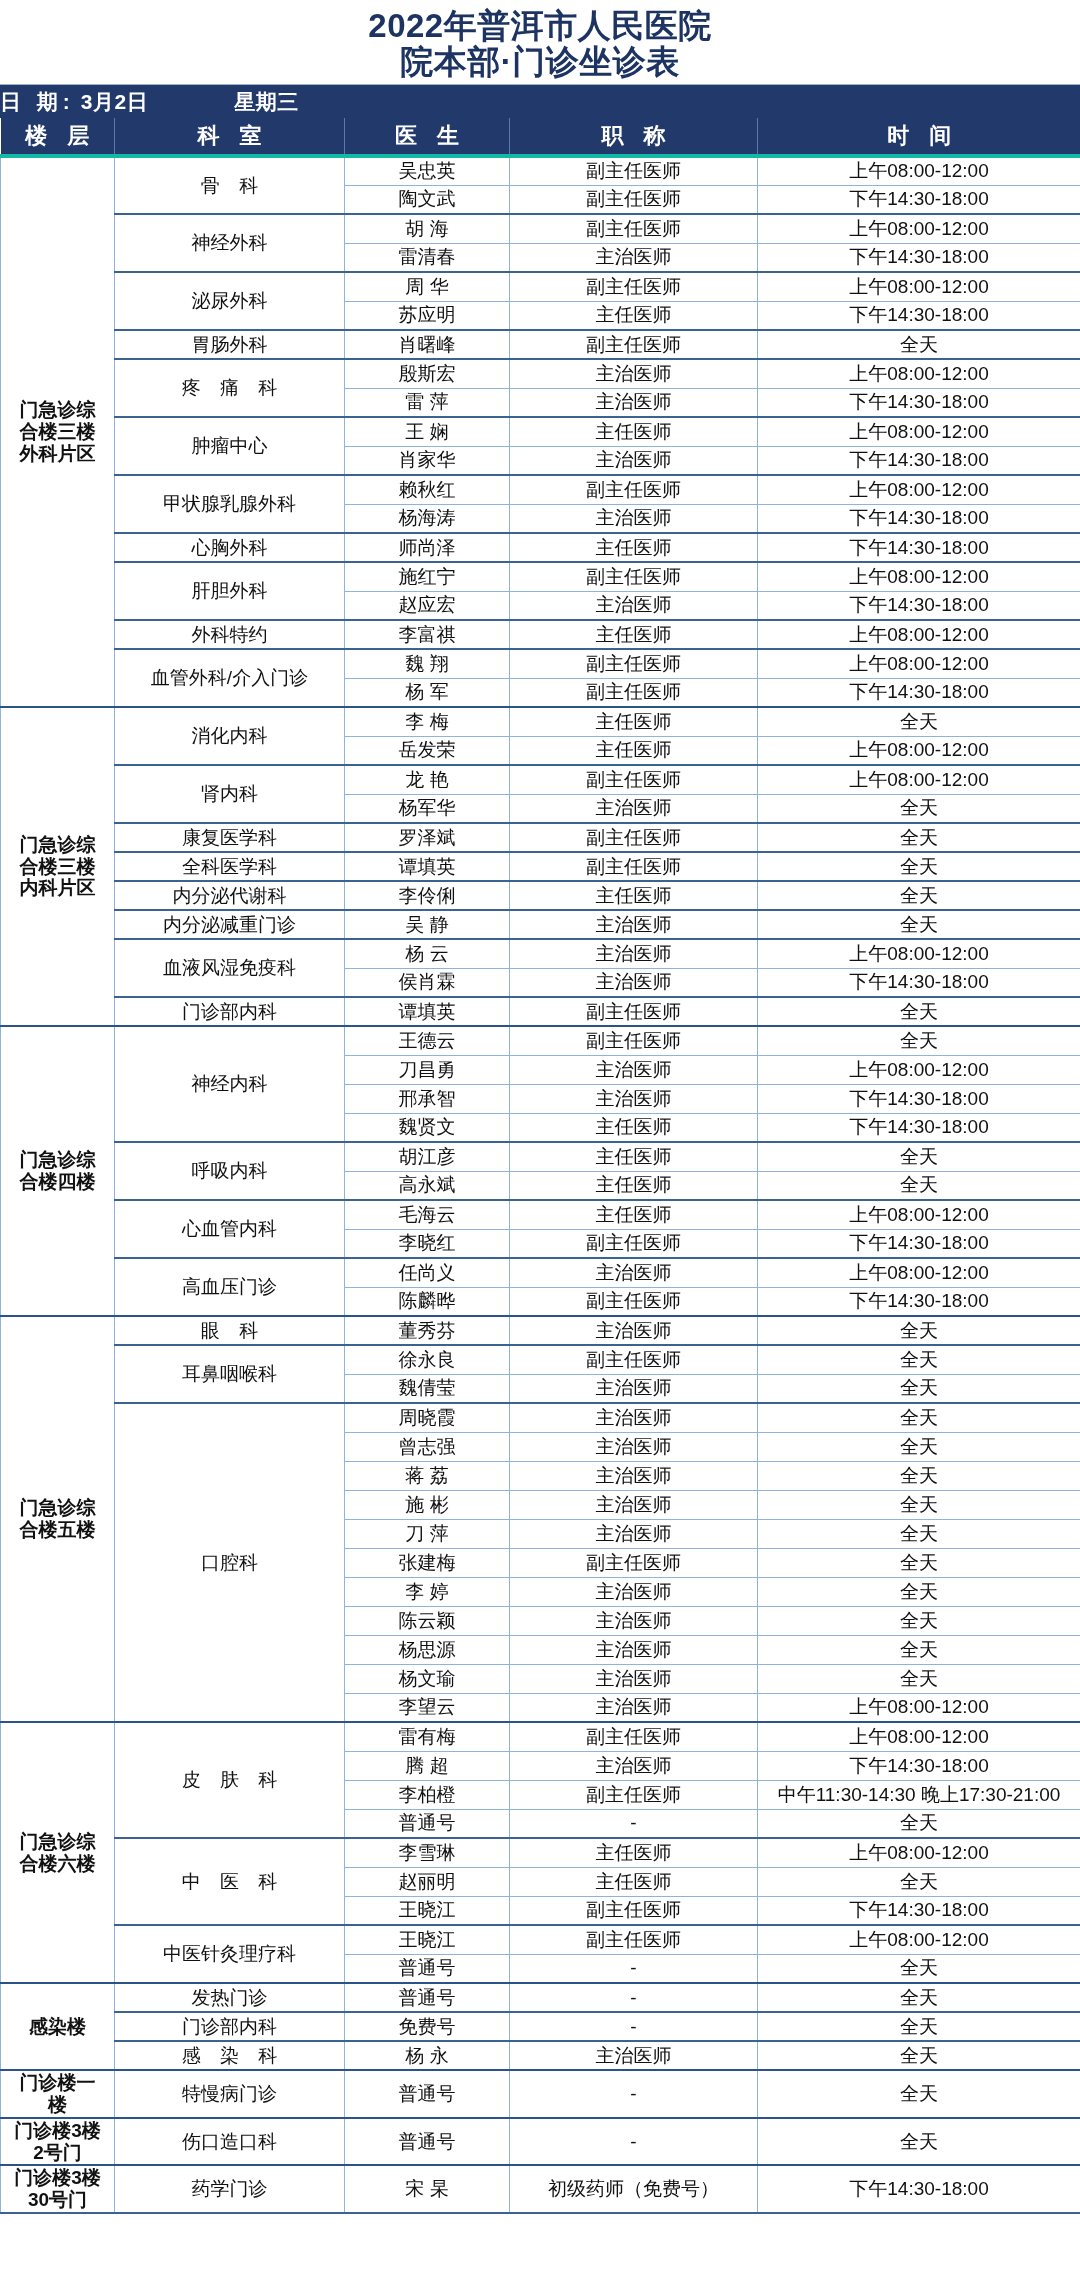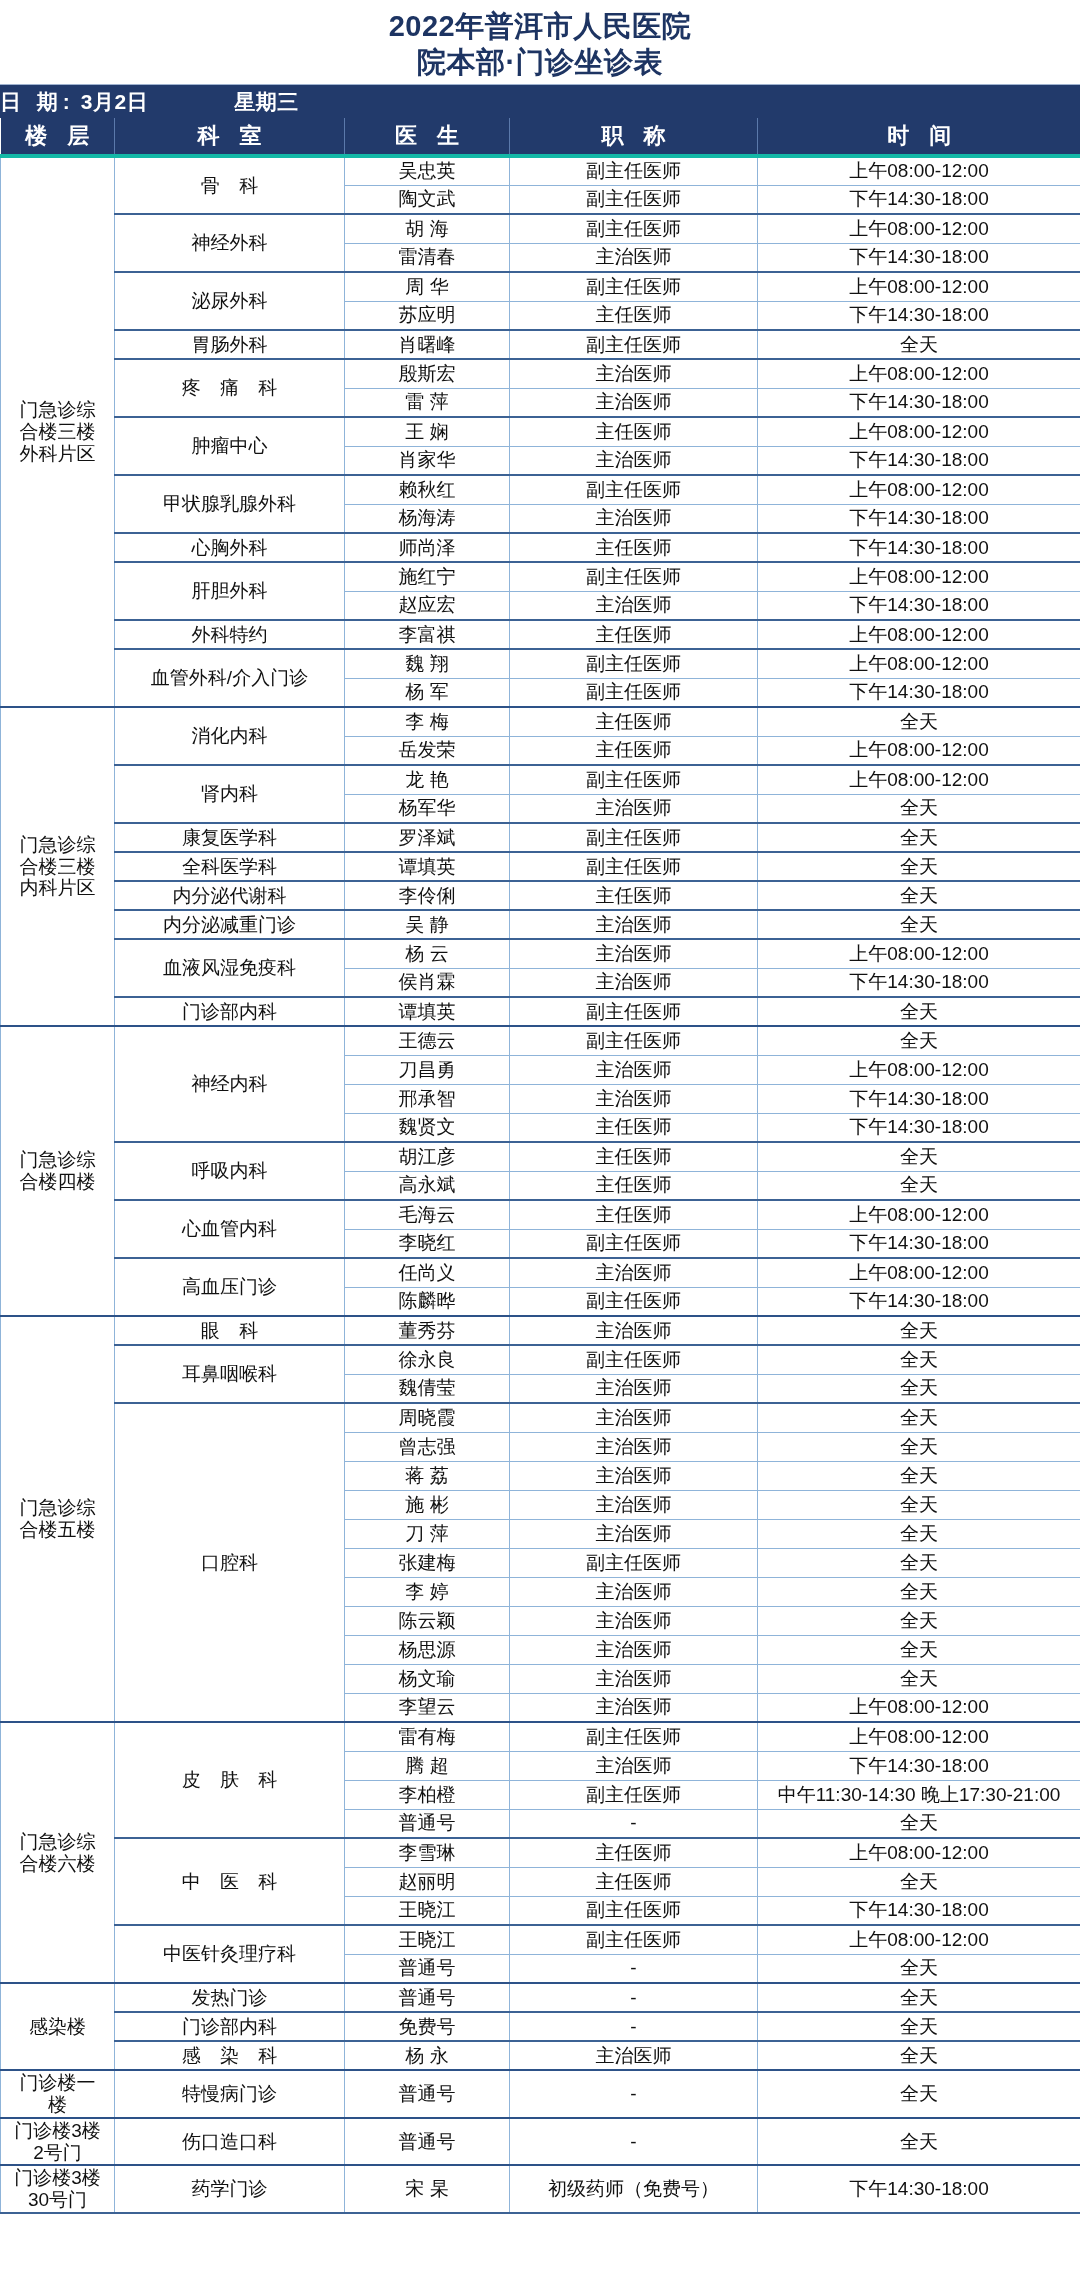--- a/index.html
+++ b/index.html
@@ -18,21 +18,21 @@
 
   
   .title-block {
     background: #ffffff;
     text-align: center;
     padding: 8px 0 4px 0;
   }
   .title-line {
     color: #1d3462;
     font-weight: bold;
-    font-size: 29px;
+    font-size: 33px;
     line-height: 36px;
     letter-spacing: 0.5px;
   }
 
   
   .date-bar {
     background: #223a6b;
     color: #ffffff;
     font-weight: bold;
     font-size: 21px;
@@ -77,21 +77,21 @@
     vertical-align: middle;
     font-size: 19px;
     color: #111111;
     height: 29px;
     line-height: 1.15;
     background: #ffffff;
     padding: 1px 2px;
   }
   td.floor {
     color: #1d3462;
-    font-weight: normal;
+    font-weight: bold;
     font-size: 19.5px;
     border-left: 2px solid #3c6294;
     border-right: 2px solid #3c6294;
     line-height: 1.32;
   }
   td.dept { font-size: 19.5px; }
   tr.group-start > td { border-top: 2px solid #3c6294; }
   tr.sect-start > td { border-top: 2px solid #2d5288; }
   td.doc { letter-spacing: 0px; }
   td.last-col { border-right: 2px solid #3c6294; }

